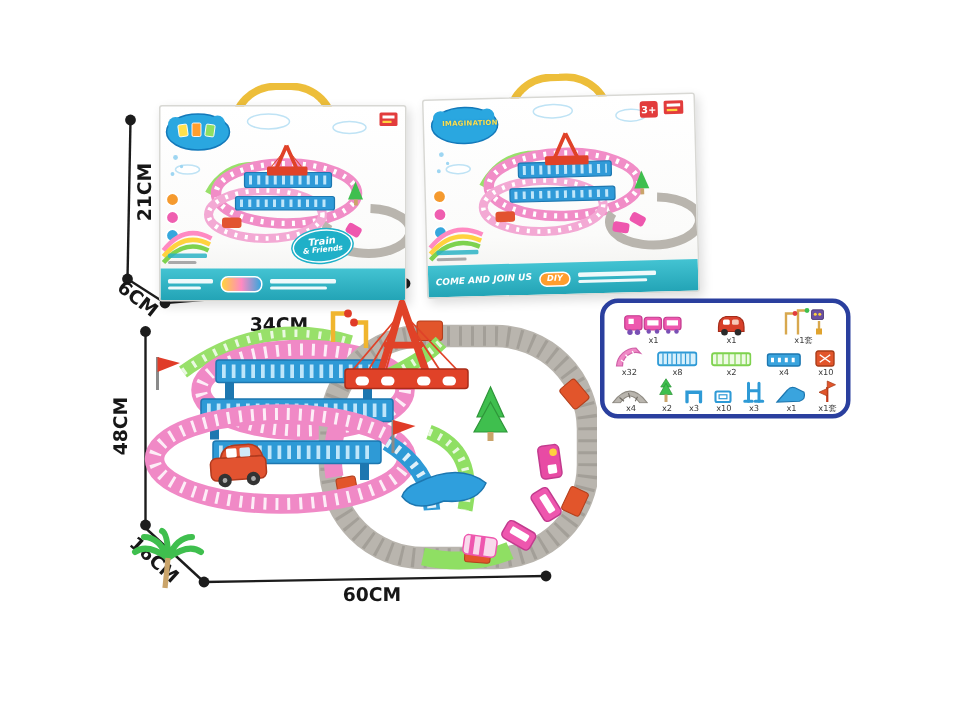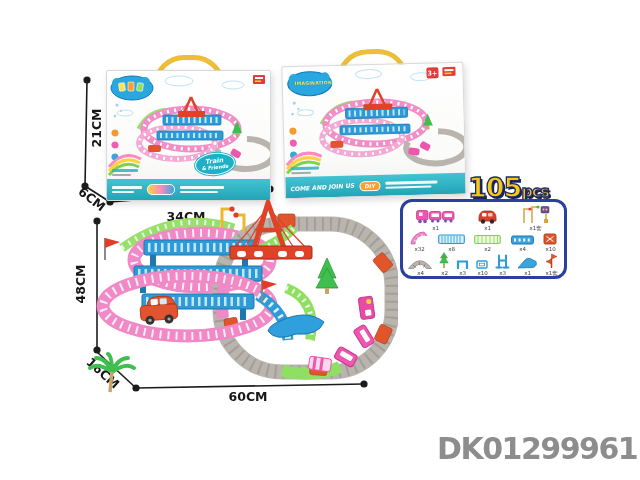--- a/index.html
+++ b/index.html
@@ -366,23 +366,20 @@
         <rect x="4" y="3" width="13" height="5" rx="1" fill="#fff"></rect>
       </g>
       <g transform="translate(290,96) rotate(82)">
         <rect width="22" height="14" rx="3" fill="#e84ba4" stroke="#c23b8e"></rect>
         <rect x="13" y="3" width="6" height="6" rx="1" fill="#fff"></rect>
         <circle cx="5" cy="4" r="2.5" fill="#ffd23e"></circle>
       </g>
     </g>
   </svg>
 
-  <div class="pcs-title">
-    <span class="pcs-num">105</span><span class="pcs-unit">pcs</span>
-  </div>
 
   <div class="panel">
     <div class="prow">
       <div class="cell">
         <svg width="40" height="16" viewBox="0 0 40 16">
           <g fill="#ee57ae" stroke="#c23b8e" stroke-width=".8">
             <rect x="0.5" y="2.5" width="11.5" height="9.5" rx="2"></rect>
             <rect x="13.5" y="3.5" width="11.5" height="8.5" rx="2"></rect>
             <rect x="26.5" y="3.5" width="11.5" height="8.5" rx="2"></rect>
           </g>
@@ -544,15 +541,14 @@
         <svg width="13" height="16" viewBox="0 0 13 16">
           <line x1="6.5" y1="5" x2="6.5" y2="15" stroke="#c23b1c" stroke-width="1.5"></line>
           <polygon points="6.5,1 12,3.5 6.5,6" fill="#e2552b" stroke="#a83c18" stroke-width=".5"></polygon>
           <polygon points="6.5,6 1,8.5 6.5,11" fill="#e2552b" stroke="#a83c18" stroke-width=".5"></polygon>
         </svg>
         <span class="qty">x1套</span>
       </div>
     </div>
   </div>
 
-  <div class="code">DK01299961</div>
 
 </div>
 
 </body></html>

